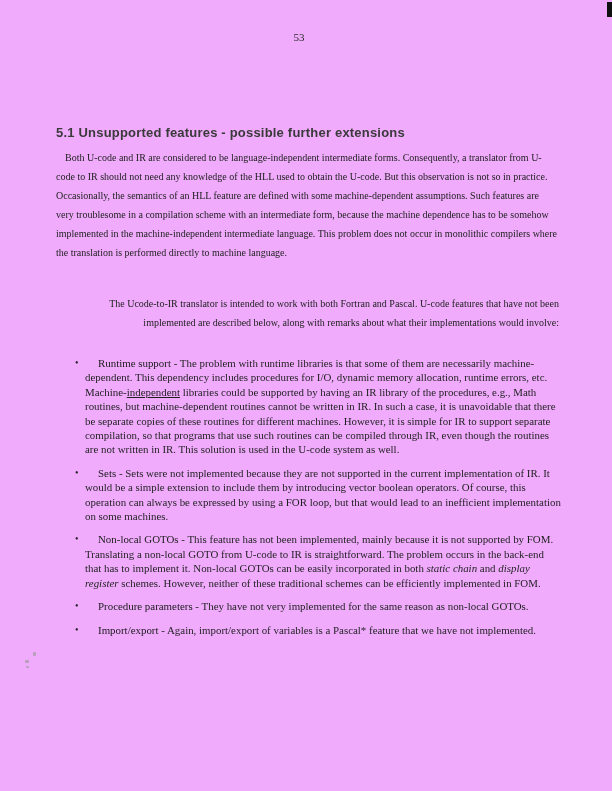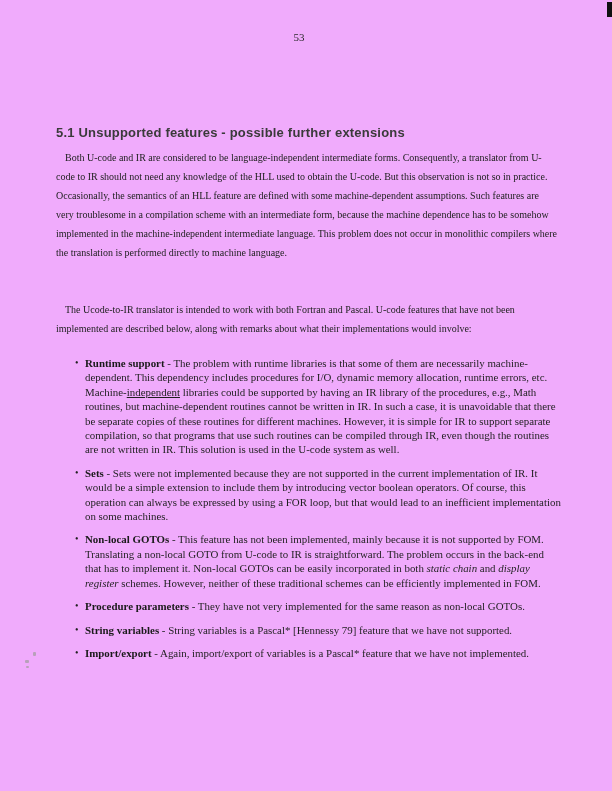--- a/index.html
+++ b/index.html
@@ -53,21 +53,21 @@
     left: 56px;
     width: 503px;
     margin: 0;
     font-size: 10px;
     line-height: 19px;
     text-indent: 9px;
     text-align: left;
     color: #222;
   }
   .para-1 { top: 148px; }
-  .para-2 { top: 300px; }
+  .para-2 { top: 294px; text-align: right; }
   .feature-list {
     position: absolute;
     top: 356px;
     left: 85px;
     width: 476px;
     margin: 0;
     padding: 0;
     list-style: none;
     font-size: 10.9px;
     line-height: 14.4px;
@@ -79,22 +79,23 @@
   }
   .feature-list li::before {
     content: "\2022";
     position: absolute;
     left: -10px;
     top: 0;
     font-size: 10px;
     color: #1f1f1f;
   }
   .feature-list strong {
-    font-weight: bold;
+    font-weight: normal;
     color: #1a1a1a;
+    margin-left: 13px;
   }
   .seg-italic { font-style: italic; }
   .seg-underline { text-decoration: underline; }
   .scan-artifact-topright {
     position: absolute;
     top: 2px;
     right: 0;
     width: 5px;
     height: 15px;
     background: #101010;
@@ -122,20 +123,19 @@
 
   <p class="body-para para-1">Both U-code and IR are considered to be language-independent intermediate forms.  Consequently, a translator from U-code to IR should not need any knowledge of the HLL used to obtain the U-code.  But this observation is not so in practice.  Occasionally, the semantics of an HLL feature are defined with some machine-dependent assumptions.  Such features are very troublesome in a compilation scheme with an intermediate form, because the machine dependence has to be somehow implemented in the machine-independent intermediate language.  This problem does not occur in monolithic compilers where the translation is performed directly to machine language.</p>
 
   <p class="body-para para-2">The Ucode-to-IR translator is intended to work with both Fortran and Pascal.  U-code features that have not been implemented are described below, along with remarks about what their implementations would involve:</p>
 
   <ul class="feature-list">
       <li><strong>Runtime support</strong> - <span>The problem with runtime libraries is that some of them are necessarily machine-dependent.  This dependency includes procedures for I/O, dynamic memory allocation, runtime errors, etc.  Machine-</span><span class="seg-underline">independent</span><span> libraries could be supported by having an IR library of the procedures, e.g., Math routines, but machine-dependent routines cannot be written in IR.  In such a case, it is unavoidable that there be separate copies of these routines for different machines. However, it is simple for IR to support separate compilation, so that programs that use such routines can be compiled through IR, even though the routines are not written in IR.  This solution is used in the U-code system as well.</span></li>
       <li><strong>Sets</strong> - <span>Sets were not implemented because they are not supported in the current implementation of IR.  It would be a simple extension to include them by introducing vector boolean operators. Of course, this operation can always be expressed by using a FOR loop, but that would lead to an inefficient implementation on some machines.</span></li>
       <li><strong>Non-local GOTOs</strong> - <span>This feature has not been implemented, mainly because it is not supported by FOM.  Translating a non-local GOTO from U-code to IR is straightforward.  The problem occurs in the back-end that has to implement it.  Non-local GOTOs can be easily incorporated in both </span><span class="seg-italic">static chain</span><span> and </span><span class="seg-italic">display register</span><span> schemes.  However, neither of these traditional schemes can be efficiently implemented in FOM.</span></li>
       <li><strong>Procedure parameters</strong> - <span>They have not very implemented for the same reason as non-local GOTOs.</span></li>
-      <li><strong>String variables</strong> - <span>String variables is a Pascal* [Hennessy 79] feature that we have not supported.</span></li>
       <li><strong>Import/export</strong> - <span>Again, import/export of variables is a Pascal* feature that we have not implemented.</span></li>
     </ul>
 
   <div class="scan-speckle speck-1"></div>
   <div class="scan-speckle speck-2"></div>
   <div class="scan-speckle speck-3"></div>
 </div>
 
 </body></html>

